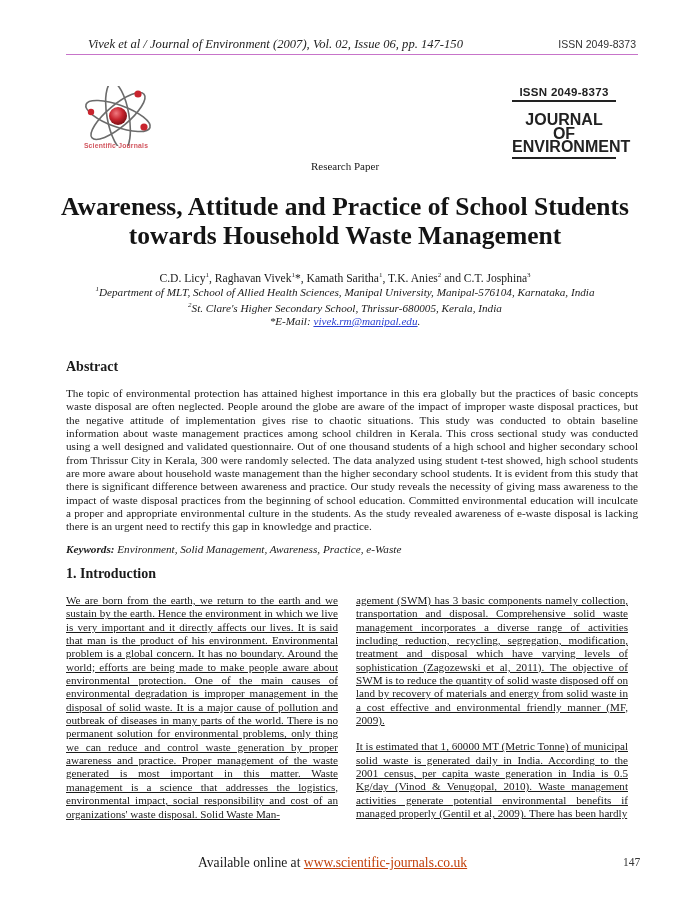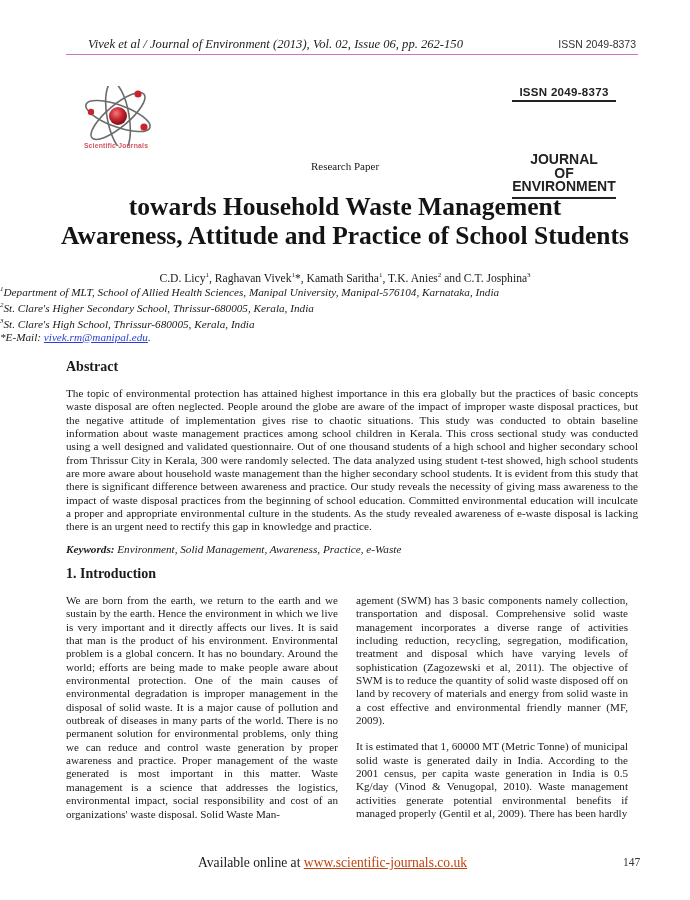--- a/index.html
+++ b/index.html
@@ -22,34 +22,34 @@
     .logo-caption {
       position: absolute; left: 71px; top: 142px; width: 90px; text-align: center;
       font-family: "Liberation Sans", "DejaVu Sans", sans-serif; font-size: 6.8px; font-weight: bold;
       color: #d2555e; letter-spacing: 0.2px;
     }
     .journal-box {
       position: absolute; left: 512px; top: 86px; width: 104px; text-align: center;
       font-family: "Liberation Sans", "DejaVu Sans", sans-serif; font-weight: bold; color: #222;
     }
     .journal-box .jissn { font-size: 11.5px; padding-bottom: 2px; border-bottom: 2px solid #222; letter-spacing: 0.3px; }
-    .journal-box .jname { font-size: 14px; line-height: 13.5px; padding-top: 19px; padding-bottom: 3px; border-bottom: 2px solid #222; margin-top: 32px; }
+    .journal-box .jname { font-size: 16px; line-height: 13.5px; padding-top: 11px; padding-bottom: 3px; border-bottom: 2px solid #222; }
     .paper-type {
       position: absolute; left: 0; width: 690px; top: 160px; text-align: center; font-weight: normal; font-size: 11px;
     }
     .title {
       position: absolute; left: 0; width: 690px; top: 192px; text-align: center; font-weight: bold;
       font-size: 25.5px; line-height: 29px; color: #141414;
     }
     .authors {
       position: absolute; left: 0; width: 690px; top: 262px; text-align: center; font-size: 11.6px; margin-top: 9px;
     }
     .authors sup { font-size: 7px; }
     .affils {
-      position: absolute; left: 0; width: 690px; top: 283px; text-align: left; font-style: italic;
+      position: absolute; left: 0; width: 690px; top: 283px; text-align: center; font-style: italic;
       font-size: 11.2px; line-height: 13.2px;
     }
     .affils sup { font-size: 7px; }
     .affils a { color: #2a3fd1; text-decoration: underline; }
     .h-abstract {
       position: absolute; left: 66px; top: 359px; font-weight: bold; font-size: 14px;
     }
     .abstract {
       position: absolute; left: 66px; top: 387px; width: 572px; text-align: justify;
       font-size: 11.2px; line-height: 13.35px; margin: 0;
@@ -57,36 +57,36 @@
     .keywords {
       position: absolute; left: 66px; top: 543px; font-size: 11.2px; font-style: italic;
     }
     .keywords .kw-label { font-weight: bold; }
     .h-intro {
       position: absolute; left: 66px; top: 566px; font-weight: bold; font-size: 14px;
     }
     .col {
       position: absolute; top: 594px; width: 272px; text-align: justify; font-size: 11.1px; line-height: 13.35px;
     }
-    .col p { margin: 0 0 13px 0; }
+    .col p { margin: 0 0 13px 0; text-decoration: underline; }
     .col-left { left: 66px; }
     .col-right { left: 356px; }
     .footer-available {
       position: absolute; left: 198px; top: 855px; font-size: 13.6px; color: #1a1a1a;
     }
     .footer-available a { color: #c2410c; text-decoration: underline; }
     .page-number {
       position: absolute; left: 611px; top: 856px; font-size: 11.5px; color: #333; margin-left: 12px;
     }
   </style>
 </head>
 <body>
 
 <div class="running-head">
-  <span class="cite">Vivek et al / Journal of Environment (2013), Vol. 02, Issue 06, pp. 262-150</span>
+  <span class="cite">Vivek et al / Journal of Environment (2007), Vol. 02, Issue 06, pp. 147-150</span>
   <span class="issn">ISSN 2049-8373</span>
 </div>
 
 <div class="logo">
   <svg width="80" height="60" viewBox="0 0 80 60">
     <g fill="none" stroke="#6b6b6b" stroke-width="1.6">
       <ellipse cx="40" cy="30" rx="34" ry="11" transform="rotate(20 40 30)"></ellipse>
       <ellipse cx="40" cy="30" rx="34" ry="11" transform="rotate(-40 40 30)"></ellipse>
       <ellipse cx="40" cy="30" rx="34" ry="11" transform="rotate(80 40 30)"></ellipse>
     </g>
@@ -110,32 +110,31 @@
   <div class="jname">
     <div>JOURNAL</div>
     <div>OF</div>
     <div>ENVIRONMENT</div>
   </div>
 </div>
 
 <div class="paper-type">Research Paper</div>
 
 <div class="title">
+  <div>Awareness, Attitude and Practice of School Students</div>
   <div>towards Household Waste Management</div>
-  <div>Awareness, Attitude and Practice of School Students</div>
 </div>
 
 <div class="authors">
   <span><span>C.D. Licy</span><sup>1</sup><span>, </span></span><span><span>Raghavan Vivek</span><sup>1</sup><span>*</span><span>, </span></span><span><span>Kamath Saritha</span><sup>1</sup><span>, </span></span><span><span>T.K. Anies</span><sup>2</sup><span> and </span></span><span><span>C.T. Josphina</span><sup>3</sup></span>
 </div>
 
 <div class="affils">
   <div><sup>1</sup><span>Department of MLT, School of Allied Health Sciences, Manipal University, Manipal-576104, Karnataka, India</span></div>
   <div><sup>2</sup><span>St. Clare's Higher Secondary School, Thrissur-680005, Kerala, India</span></div>
-  <div><sup>3</sup><span>St. Clare's High School, Thrissur-680005, Kerala, India</span></div>
   <div><span>*E-Mail: </span><a>vivek.rm@manipal.edu</a><span>.</span></div>
 </div>
 
 <div class="h-abstract">Abstract</div>
 <p class="abstract">The topic of environmental protection has attained highest importance in this era globally but the practices of basic concepts waste disposal are often neglected. People around the globe are aware of the impact of improper waste disposal practices, but the negative attitude of implementation gives rise to chaotic situations. This study was conducted to obtain baseline information about waste management practices among school children in Kerala. This cross sectional study was conducted using a well designed and validated questionnaire. Out of one thousand students of a high school and higher secondary school from Thrissur City in Kerala, 300 were randomly selected. The data analyzed using student t-test showed, high school students are more aware about household waste management than the higher secondary school students. It is evident from this study that there is significant difference between awareness and practice. Our study reveals the necessity of giving mass awareness to the impact of waste disposal practices from the beginning of school education. Committed environmental education will inculcate a proper and appropriate environmental culture in the students. As the study revealed awareness of e-waste disposal is lacking there is an urgent need to rectify this gap in knowledge and practice.</p>
 
 <div class="keywords"><span class="kw-label">Keywords:</span><span> Environment, Solid Management, Awareness, Practice, e-Waste</span></div>
 
 <div class="h-intro">1. Introduction</div>
 

